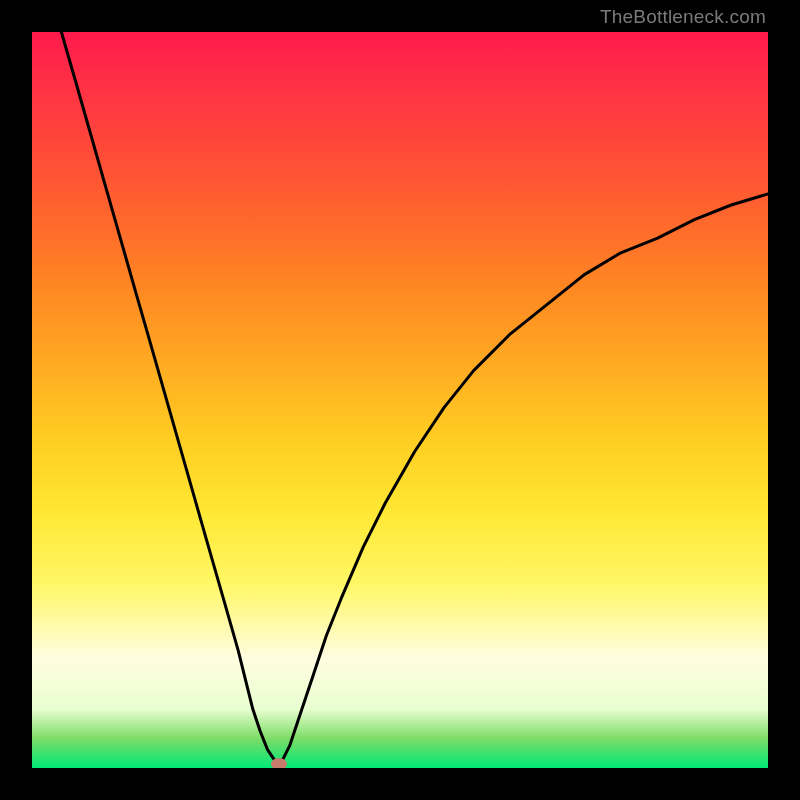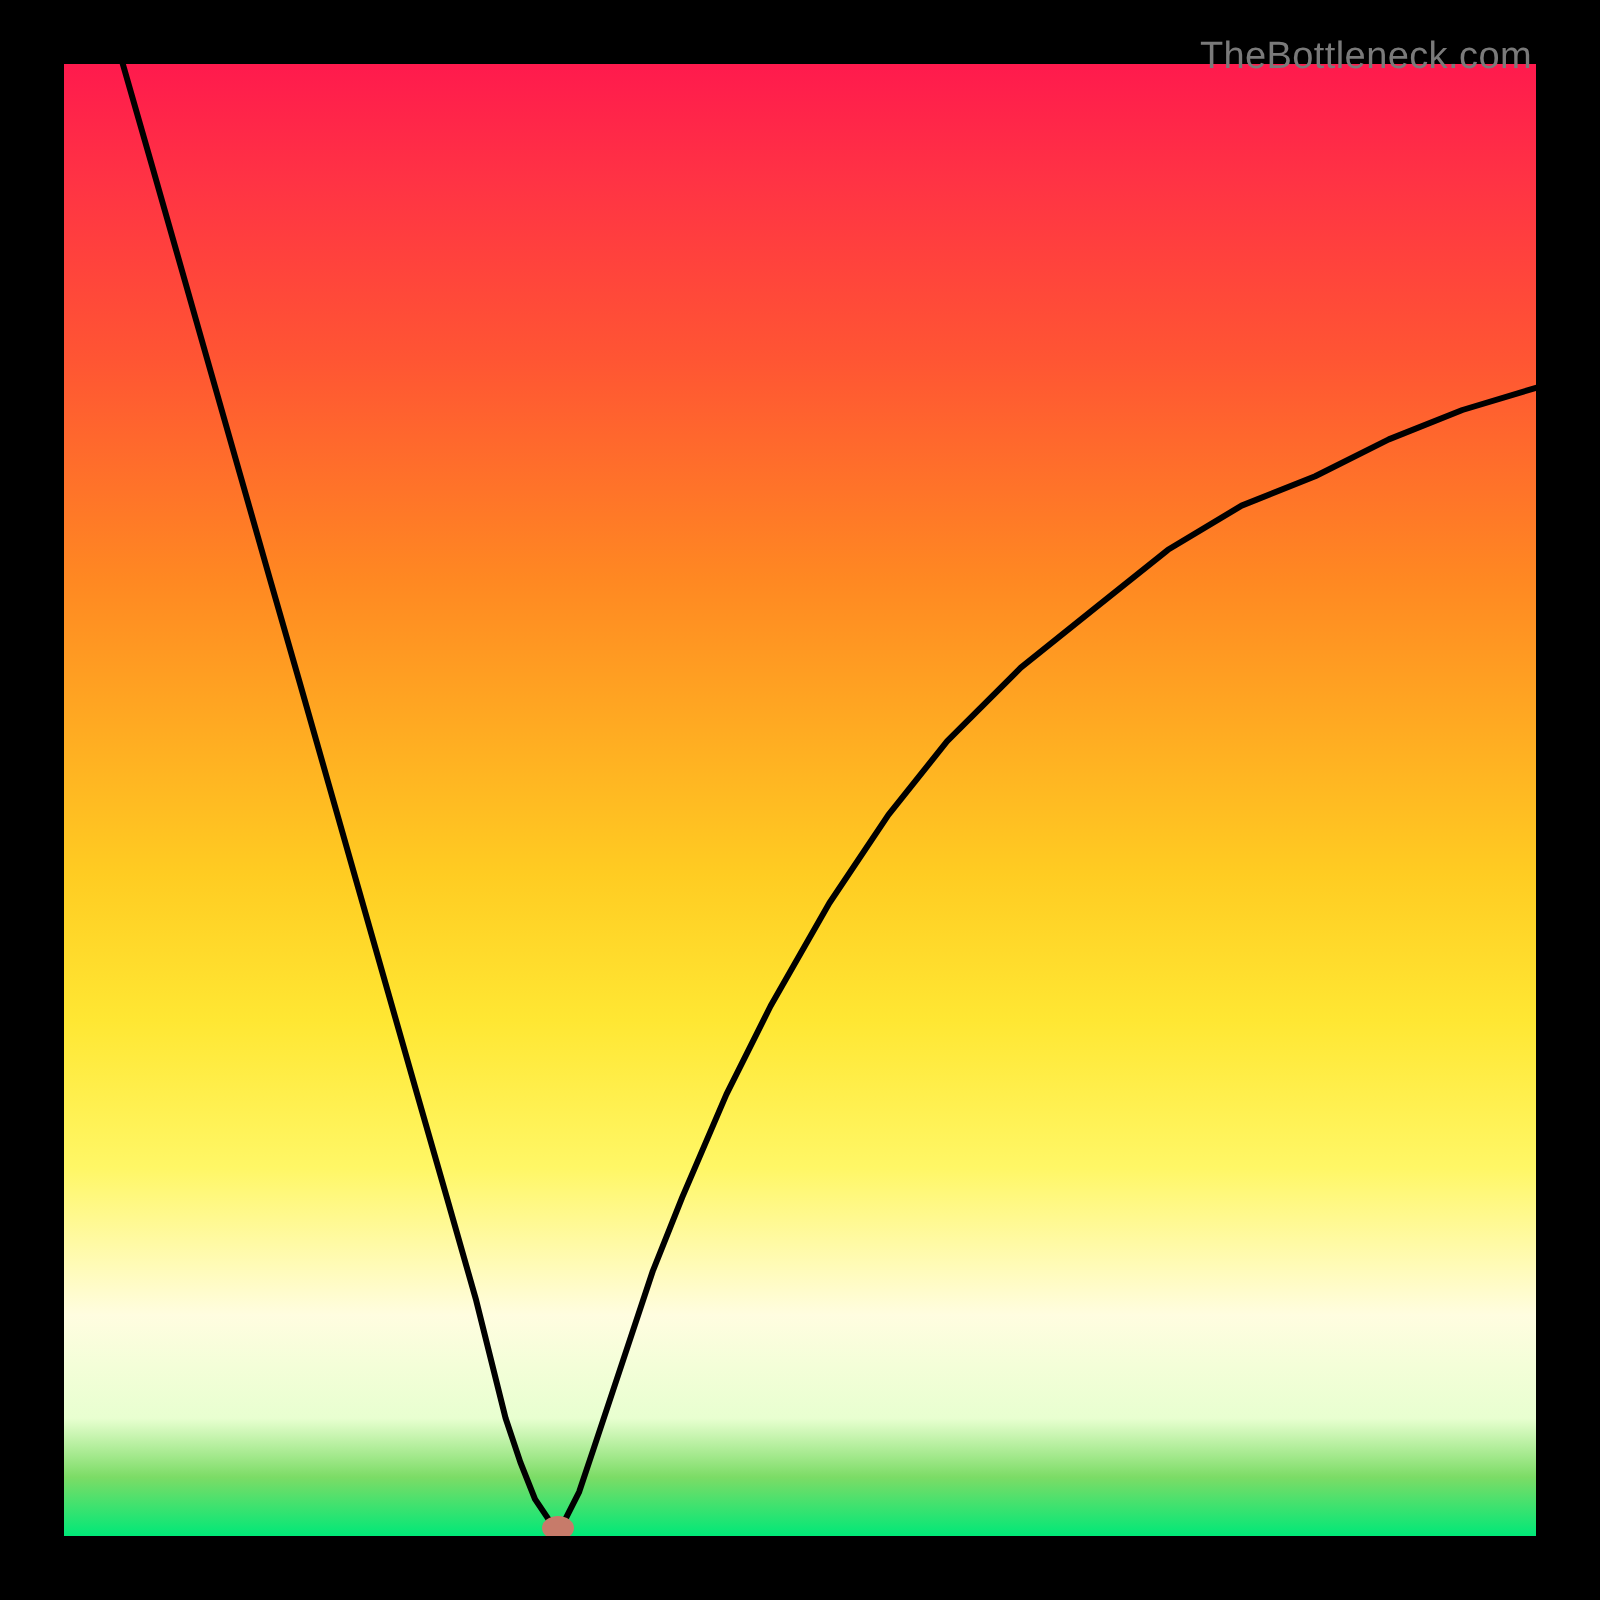--- a/index.html
+++ b/index.html
@@ -46,21 +46,21 @@
     );
   }
   .curve-svg {
     position: absolute;
     inset: 0;
     width: 100%;
     height: 100%;
   }
   .watermark {
     position: absolute;
-    top: 18px;
+    top: 6px;
     right: 34px;
     color: #7a7a7a;
     font-size: 19px;
     font-weight: 500;
     letter-spacing: 0.2px;
   }
   .marker {
     position: absolute;
     width: 16px;
     height: 12px;

